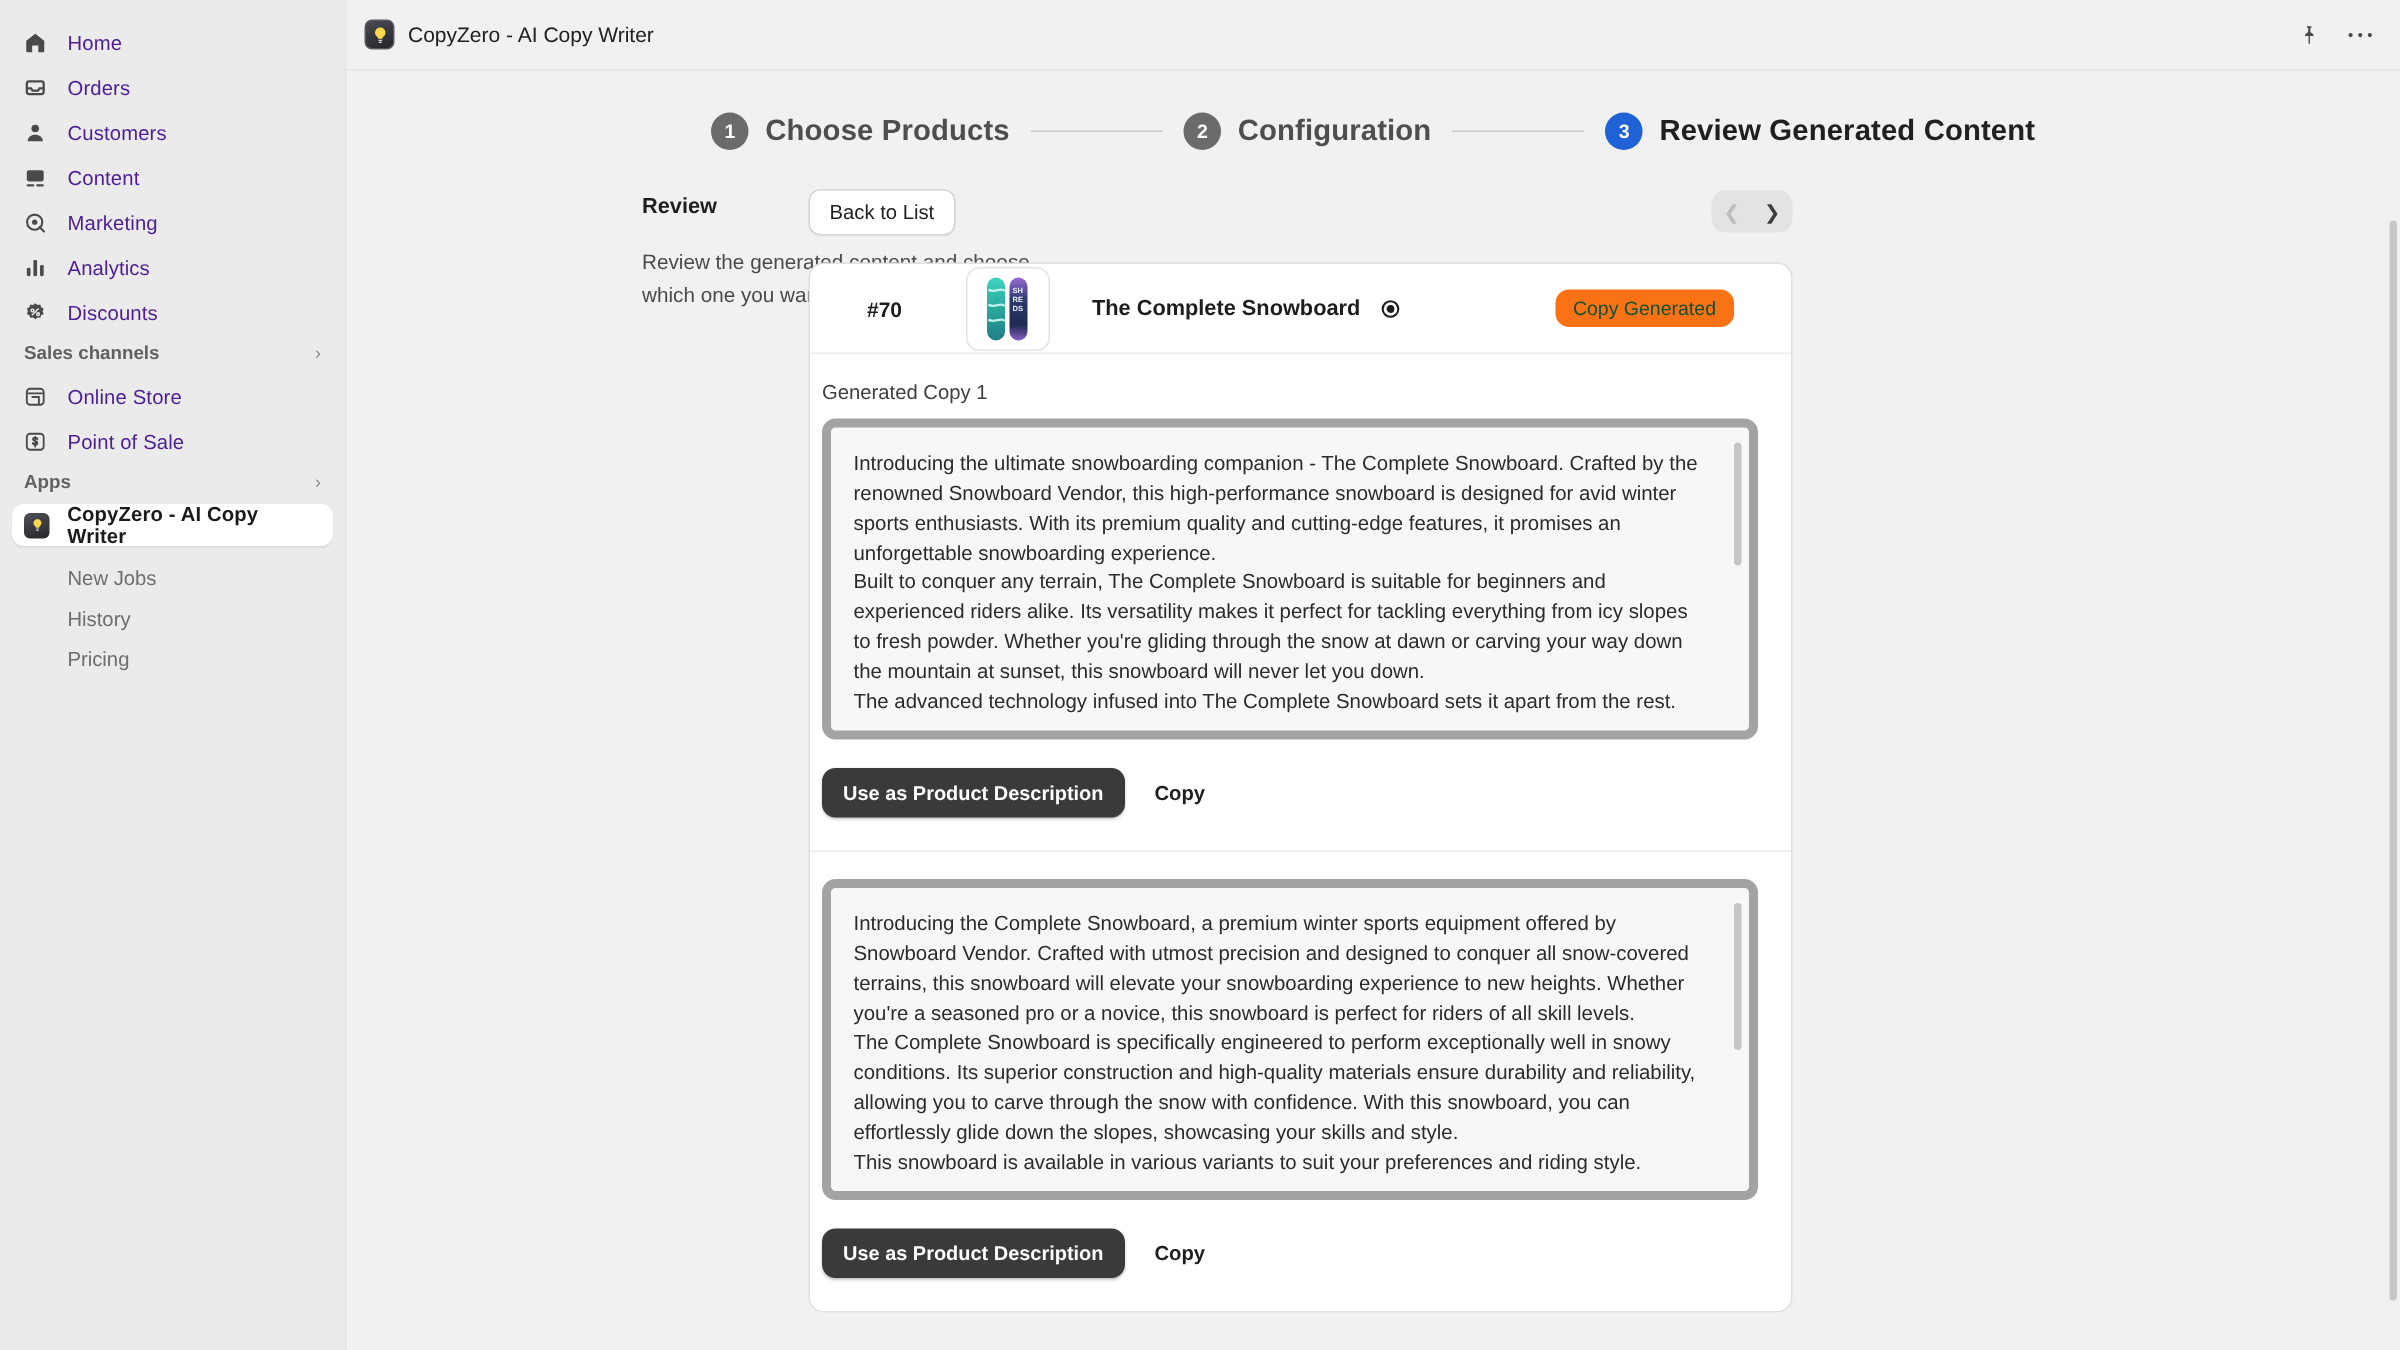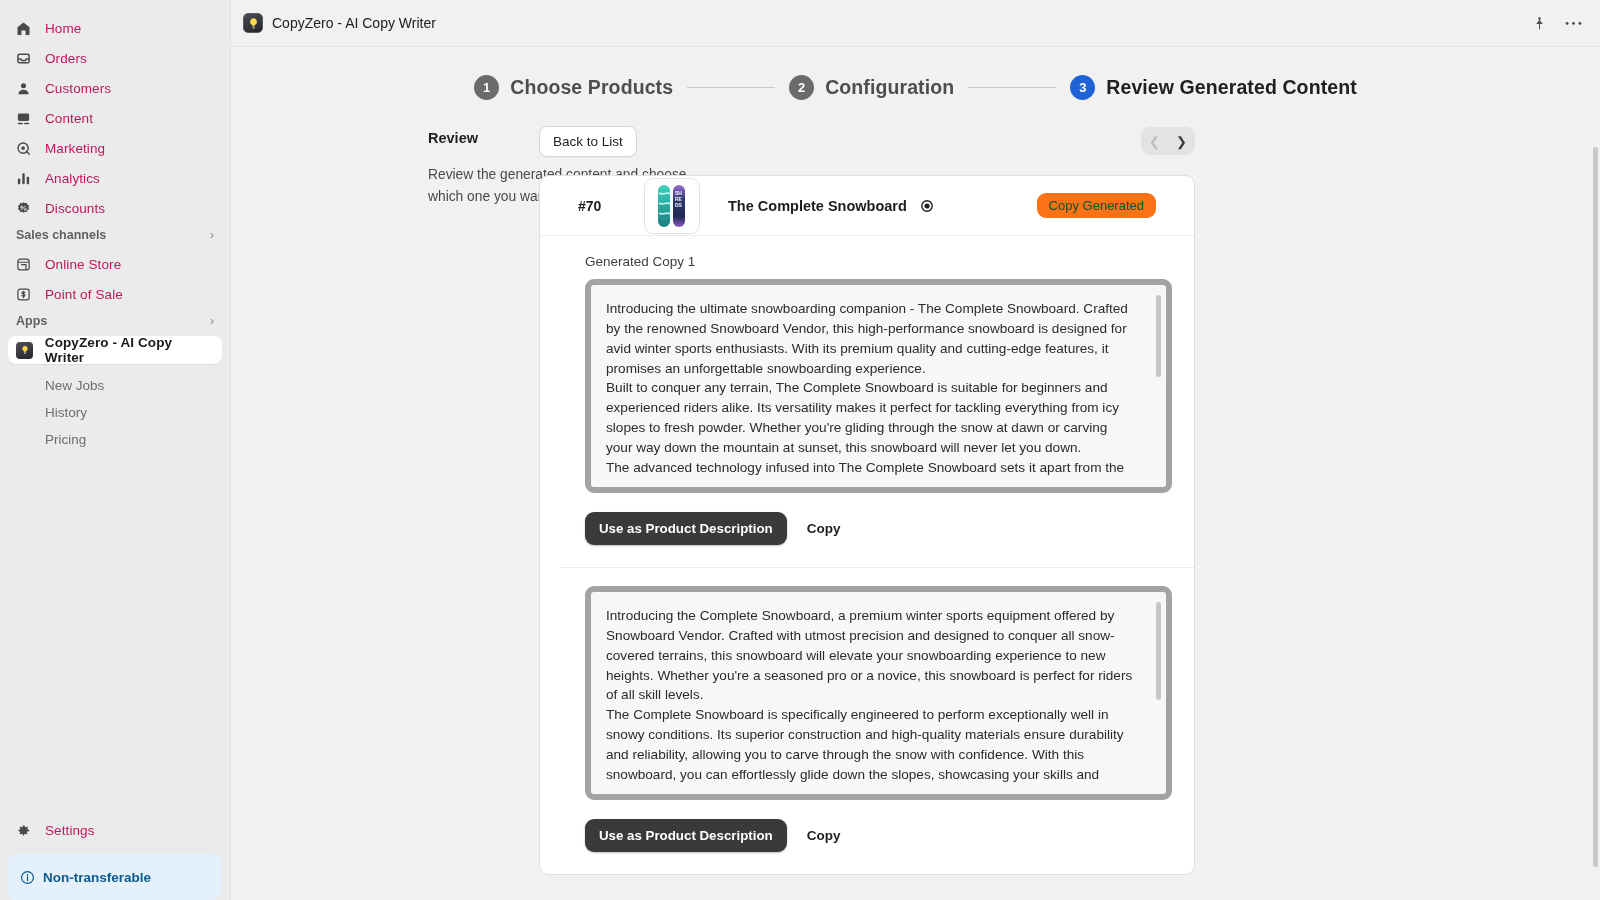--- a/index.html
+++ b/index.html
@@ -21,21 +21,21 @@
     position: relative;
   }
   .sidebar-scroll { flex: 1 1 auto; padding-top: 14px; overflow: hidden; }
   .nav-item {
     display: flex; align-items: center;
     height: 28px; margin: 0 8px 2px 8px;
     padding: 0 8px; border-radius: 8px;
     cursor: pointer;
   }
   .nav-item .ico { width: 22px; display: flex; align-items: center; justify-content: flex-start; color: #4a4a4a; }
-  .nav-item .lbl { font-size: 13.5px; color: #be185d; letter-spacing: .1px; margin-left: 7px; }
+  .nav-item .lbl { font-size: 13.5px; color: #4c1d95; letter-spacing: .1px; margin-left: 7px; }
   .nav-item.active { background: #ffffff; box-shadow: 0 1px 1px rgba(0,0,0,.07); }
   .nav-item.active .lbl { font-weight: bold; color: #1a1a1a; }
 
   .section-head {
     display: flex; align-items: center; justify-content: space-between;
     margin: 0 16px 4px 16px; height: 22px;
   }
   .section-head .st { font-size: 12.5px; font-weight: bold; color: #616161; }
   .section-head .chev { font-size: 12px; color: #8a8a8a; }
 
@@ -122,21 +122,21 @@
     background: #fff; display: flex; align-items: center; justify-content: center;
     flex: 0 0 56px; overflow: hidden;
   }
   .pname { font-size: 14.5px; font-weight: bold; color: #1d1d1d; margin-left: 28px; }
   .eye { margin-left: 12px; cursor: pointer; display: flex; align-items: center; color: #1d1d1d; }
   .badge {
     margin-left: auto; background: #f97316; color: #0f5132;
     font-size: 13px; border-radius: 9px; padding: 5px 12px;
   }
 
-  .copy-block { padding: 18px 22px 22px 25px; border-bottom: 1px solid #ececec; margin-left: 20px; }
+  .copy-block { padding: 18px 22px 22px 8px; border-bottom: 1px solid #ececec; }
   .copy-label { font-size: 13.5px; color: #404040; margin-bottom: 10px; }
   .textbox {
     background: #f7f7f7; border: 6px solid #a3a3a3; border-radius: 9px;
     padding: 14px 18px 10px 15px; height: 214px; overflow: hidden;
     position: relative;
   }
   .textbox .inner { height: 100%; overflow: hidden; padding-right: 14px; }
   .textbox p { font-size: 13.6px; line-height: 1.46; color: #2b2b2b; }
   .scrollbar { position: absolute; right: 5px; top: 10px; width: 5px; border-radius: 3px; background: #c6c6c6; }
   .btn-row { display: flex; align-items: center; gap: 14px; margin-top: 19px; }
@@ -279,39 +279,20 @@
         <span>New Jobs</span>
       </div>
       <div class="subnav-item">
         <span>History</span>
       </div>
       <div class="subnav-item">
         <span>Pricing</span>
       </div>
     </div>
 
-    <div class="sidebar-bottom">
-      <div class="nav-item" style="margin-bottom:6px;">
-        <span class="ico">
-          <svg width="15" height="15" viewBox="0 0 16 16" fill="currentColor">
-              <path d="M8 5.3a2.7 2.7 0 1 0 0 5.4 2.7 2.7 0 0 0 0-5.4zm6 3.4V7.3l-1.6-.3-.4-1 .9-1.3-1-1-1.3.9-1-.4L9.3 2.6H7.3L7 4.2l-1 .4-1.3-.9-1 1 .9 1.3-.4 1-1.6.3v1.4l1.6.3.4 1-.9 1.3 1 1 1.3-.9 1 .4.3 1.6h1.4l.3-1.6 1-.4 1.3.9 1-1-.9-1.3.4-1L14 8.7z"></path>
-            </svg>
-        </span>
-        <span class="lbl">Settings</span>
-      </div>
-      <div class="banner">
-        <span style="display:flex;color:#0d5b8c;">
-          <svg width="15" height="15" viewBox="0 0 16 16" fill="none" stroke="currentColor" stroke-width="1.3">
-              <circle cx="8" cy="8" r="6.3"></circle>
-              <path d="M8 7.3v4M8 4.9v.9" stroke-linecap="round"></path>
-            </svg>
-        </span>
-        <span class="btxt">Non-transferable</span>
-      </div>
-    </div>
   </aside>
 
   <section class="main">
 
     <div class="topbar">
       <span class="app-icon">
         <svg width="13" height="13" viewBox="0 0 16 16">
             <path d="M8 1.6a4.2 4.2 0 0 0-2.5 7.6c.5.4.8 1 .8 1.6h3.4c0-.6.3-1.2.8-1.6A4.2 4.2 0 0 0 8 1.6z" fill="#ffd84d"></path>
             <rect x="6.3" y="11.6" width="3.4" height="1.2" rx=".6" fill="#cfcfd6"></rect>
             <rect x="6.7" y="13.2" width="2.6" height="1.1" rx=".5" fill="#cfcfd6"></rect>

